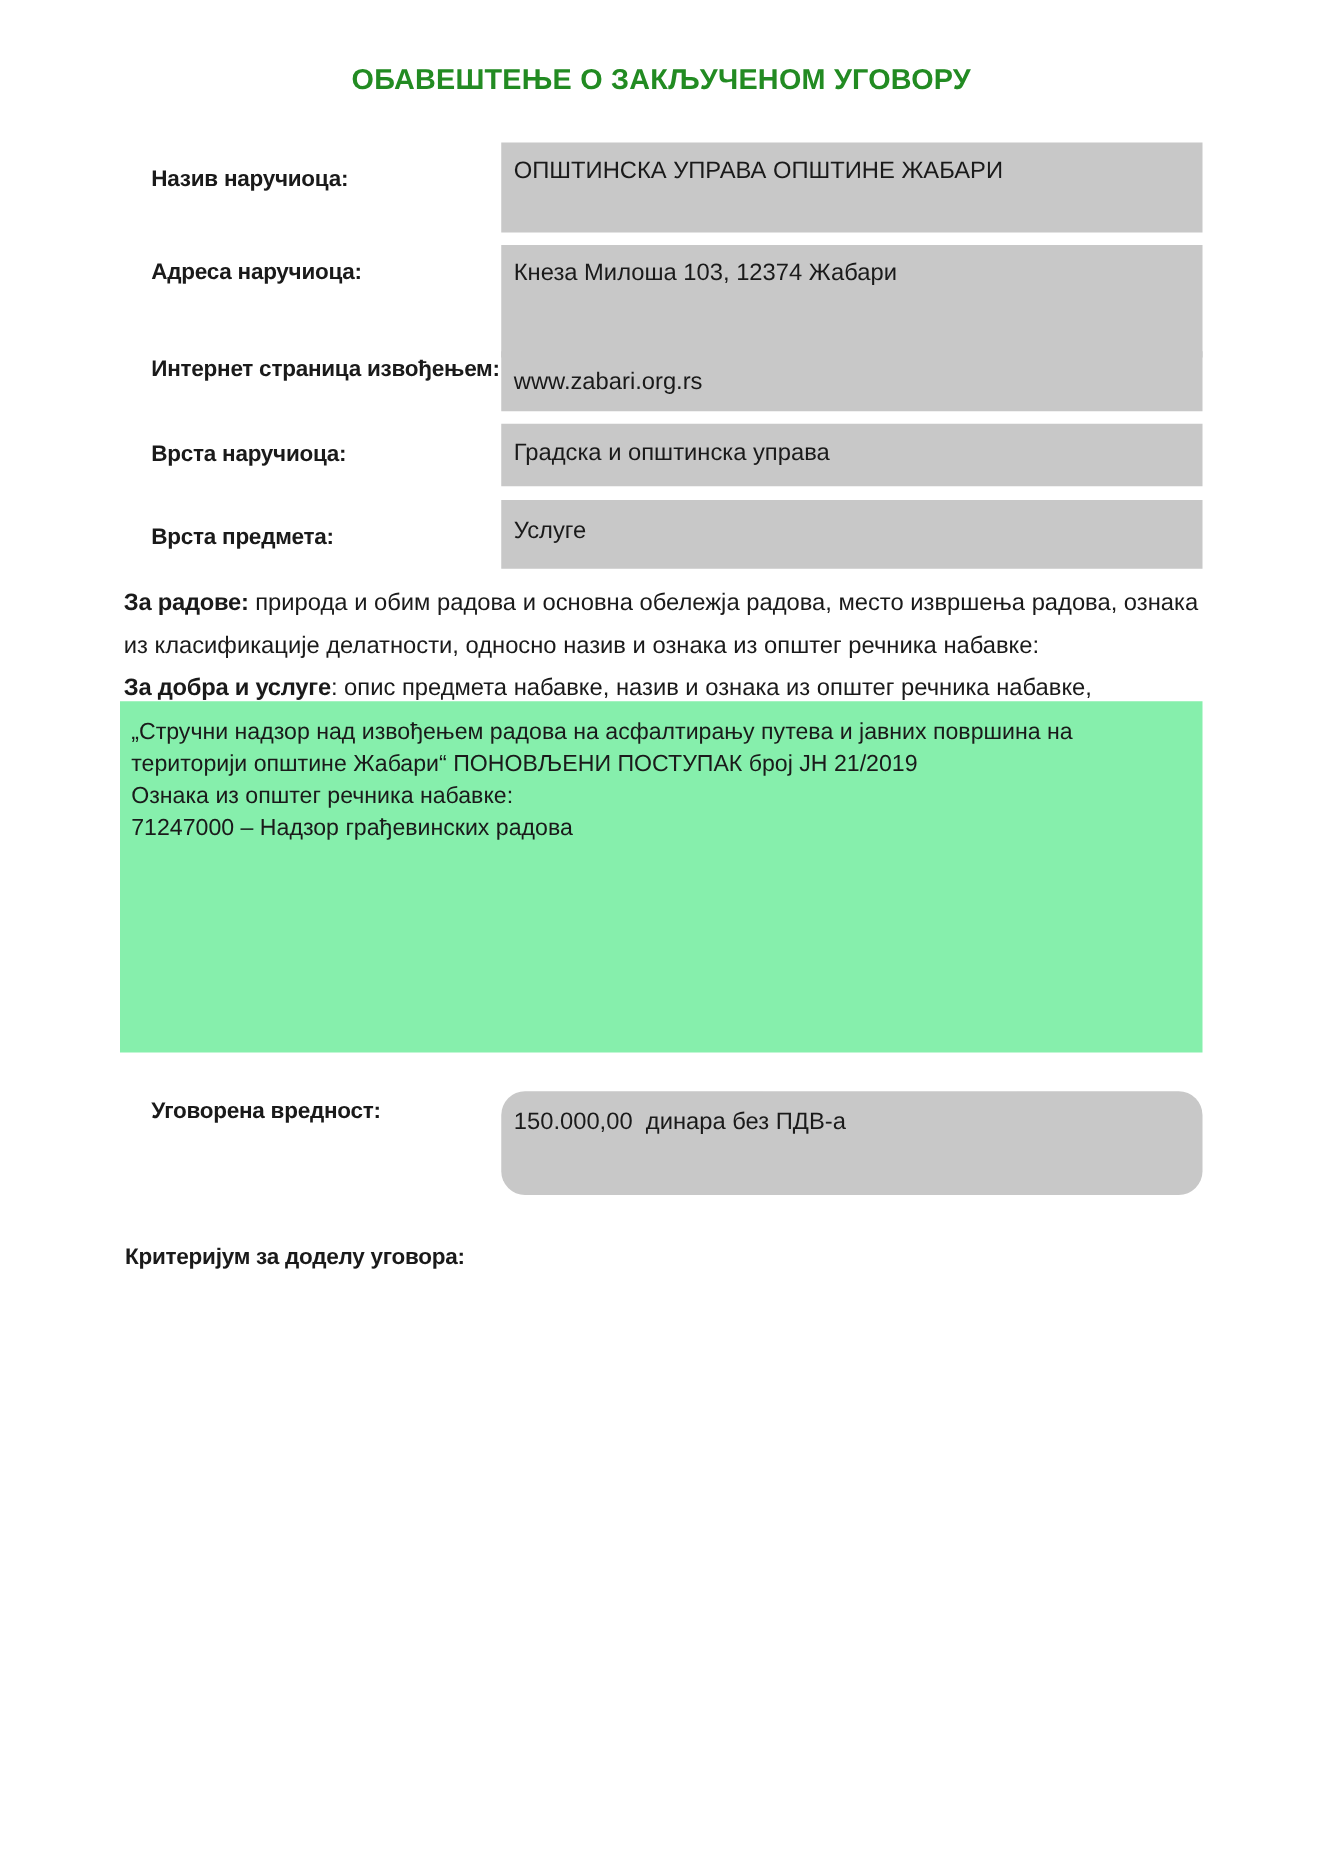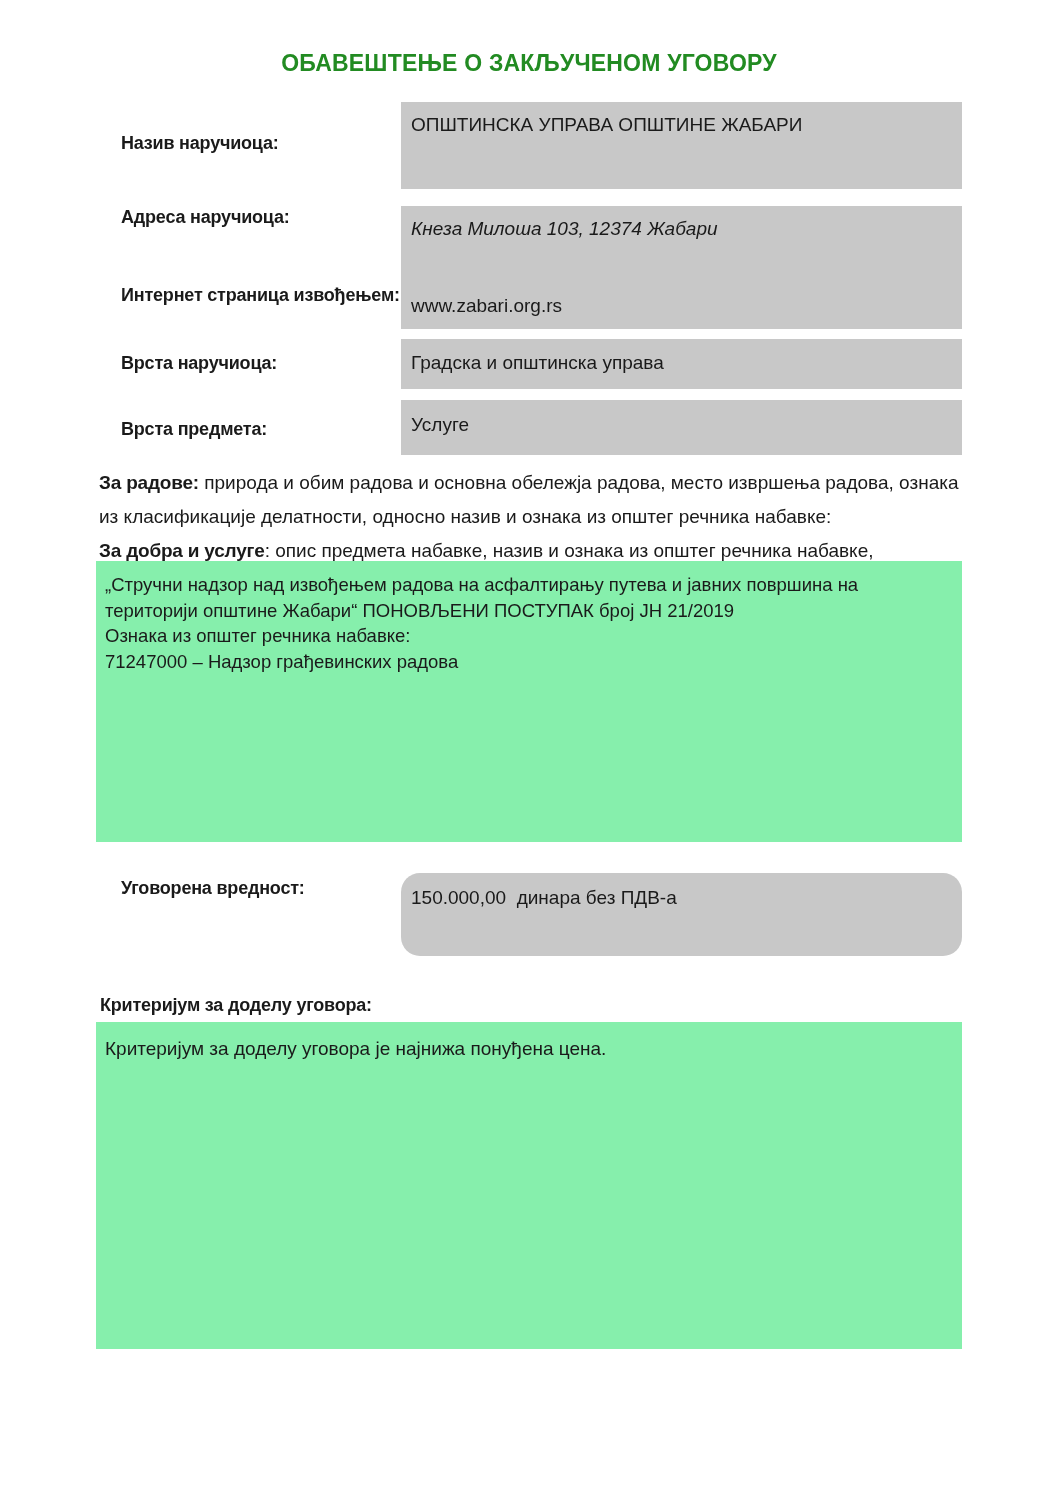--- a/index.html
+++ b/index.html
@@ -53,23 +53,23 @@
     width: 866px;
     background: #86efac;
     box-sizing: border-box;
     font-size: 18.5px;
     line-height: 25.5px;
     padding: 11px 14px 0 9px;
     white-space: pre-line;
   }
   
   .lbl-1 { top: 133px; }
-  .box-1 { top: 102px; height: 87px; }
+  .box-1 { top: 114px; height: 72px; }
   .lbl-2 { top: 207px; }
-  .box-2 { top: 206px; height: 90px; font-style: italic; }
+  .box-2 { top: 196px; height: 90px; }
   .lbl-3 { top: 285px; }
   .box-3 { top: 281px; height: 48px; padding-top: 14px; }
   .lbl-4 { top: 353px; }
   .box-4 { top: 339px; height: 50px; padding-top: 13px; }
   .lbl-5 { top: 419px; }
   .box-5 { top: 400px; height: 55px; padding-top: 14px; }
 
   .note {
     position: absolute;
     left: 99px;
@@ -124,15 +124,14 @@
   </div>
 
   <div class="bigbox subject-box">„Стручни надзор над извођењем радова на асфалтирању путева и јавних површина на територији општине Жабари“ ПОНОВЉЕНИ ПОСТУПАК број ЈН 21/2019
 Ознака из општег речника набавке:
 71247000 – Надзор грађевинских радова</div>
 
   <div class="label lbl-value">Уговорена вредност:</div>
   <div class="vbox value-box">150.000,00  динара без ПДВ-а</div>
 
   <div class="criteria-label">Критеријум за доделу уговора:</div>
-  <div class="bigbox criteria-box">Критеријум за доделу уговора је најнижа понуђена цена.</div>
 
 </div>
 
 </body></html>

